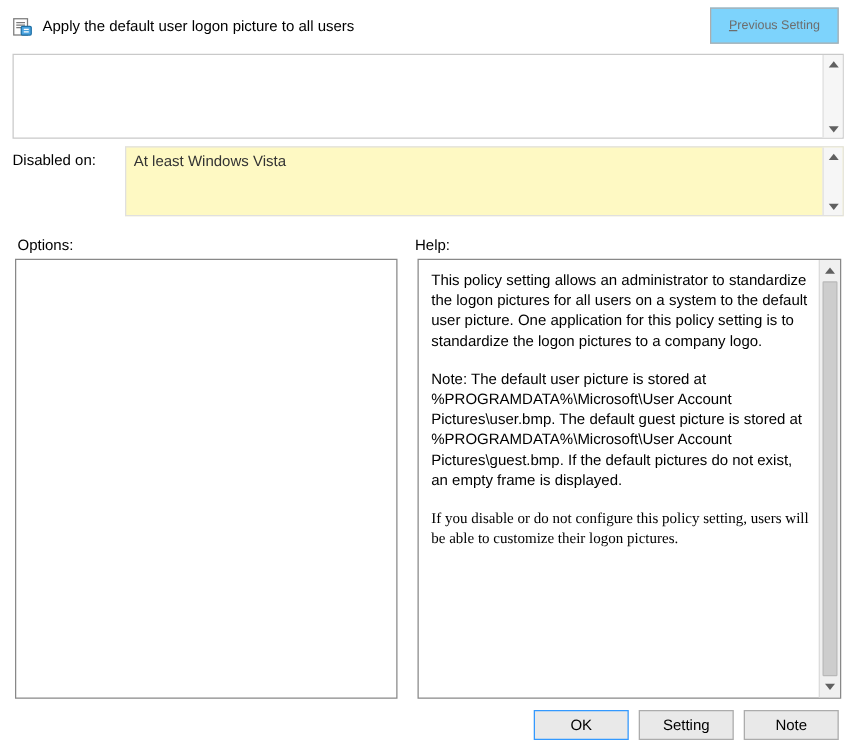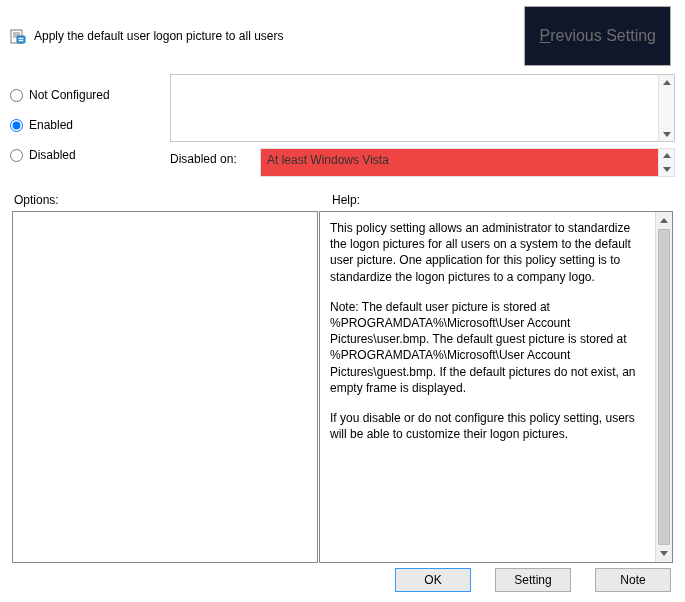--- a/index.html
+++ b/index.html
@@ -14,25 +14,25 @@
   }
   .window { width: 685px; height: 602px; position: relative; }
 
   
   .top-row { display: flex; align-items: center; padding: 6px 10px 6px 10px; justify-content: flex-end; }
   .policy-icon { width: 16px; height: 16px; margin-right: 8px; flex: none; }
   .policy-title { flex: 1; }
   .nav-buttons { display: flex; gap: 8px; margin-right: 4px; }
   .nav-btn {
     border: 1px solid #adadad;
-    background: #0f172a;
+    background: #7dd3fc;
     color: #6d6d6d;
-    padding: 20px 14px;
+    padding: 8px 14px;
     font-family: inherit;
-    font-size: 16px;
+    font-size: 10px;
   }
   .nav-btn .u { text-decoration: underline; }
 
   
   .config-area { display: flex; padding: 2px 10px 0 10px; }
   .radio-col { width: 160px; padding-top: 8px; }
   .radio-row { display: flex; align-items: center; margin: 6px 0 16px 0; }
   .radio-row input[type=radio] { margin: 0 6px 0 0; }
   .fields-col { flex: 1; }
   .field-row { display: flex; margin-bottom: 6px; }
@@ -57,72 +57,72 @@
     display: flex; flex-direction: column; justify-content: space-between;
     background: #f6f6f6;
   }
   .spin-btn {
     height: 14px; display: flex; align-items: center; justify-content: center;
     color: #666; cursor: default;
   }
   .supported-box {
     flex: 1;
     border: 1px solid #e0e0e0;
-    height: 29px;
-    background: #ef4444;
+    height: 56px;
+    background: #fef9c3;
     position: relative;
   }
   .supported-value {
     padding: 4px 6px;
     color: #333;
   }
 
   
   .mid-labels { display: flex; padding: 10px 14px 4px 14px; justify-content: flex-end; }
   .mid-left { width: 318px; }
   .mid-right { flex: 1; }
 
   
-  .panels { display: flex; padding: 0 12px; gap: 1px; }
+  .panels { display: flex; padding: 0 12px; gap: 16px; }
   .options-panel {
     width: 306px; height: 352px;
     border: 1px solid #888;
     background: #fff;
   }
   .help-panel {
     flex: 1; height: 352px;
     border: 1px solid #888;
     background: #fff;
     position: relative;
     overflow: hidden;
   }
   .help-panel-inner {
     position: absolute; inset: 0 18px 0 0;
     padding: 8px 6px 8px 10px;
     overflow: hidden;
   }
   .help-panel-inner p { margin: 0 0 14px 0; line-height: 1.35; }
-  .help-panel-inner p:last-child { margin-bottom: 16px; }
+  .help-panel-inner p:last-child { margin-bottom: 16px; font-family: Liberation Serif, serif; }
   .scrollbar {
     position: absolute; right: 0; top: 0; bottom: 0; width: 17px;
     background: #f0f0f0;
     border-left: 1px solid #dcdcdc;
     display: flex; flex-direction: column;
   }
   .sb-btn { height: 17px; display:flex;align-items:center;justify-content:center; color:#606060; }
   .sb-track { flex: 1; position: relative; }
   .sb-thumb {
     position: absolute; left: 2px; right: 2px; top: 0; height: 100%;
     background: #cdcdcd; border: 1px solid #b8b8b8; border-radius: 1px;
   }
 
   
   .bottom-bar {
     position: absolute; left: 0; right: 0; bottom: 0;
-    display: flex; justify-content: flex-end; gap: 24px;
+    display: flex; justify-content: flex-end; gap: 8px;
     padding: 10px 14px;
   }
   .dlg-btn {
     border: 1px solid #acacac;
     background: #e9e9e9;
     padding: 4px 0;
     width: 76px;
     font-family: inherit; font-size: 12px;
   }
   .dlg-btn.primary { border: 1px solid #3399ff; }
@@ -148,34 +148,20 @@
         <rect x="9" y="12" width="4" height="1" fill="#fff"></rect>
       </svg>
     </span>
     <span class="policy-title">Apply the default user logon picture to all users</span>
     <div class="nav-buttons">
       <button class="nav-btn"><span class="u">P</span><span>revious Setting</span></button>
     </div>
   </div>
 
   <div class="config-area">
-    <div class="radio-col">
-      <label class="radio-row">
-        <input type="radio" name="state" style="">
-        <span>Not Configured</span>
-      </label>
-      <label class="radio-row">
-        <input type="radio" name="state" checked="" style="">
-        <span>Enabled</span>
-      </label>
-      <label class="radio-row">
-        <input type="radio" name="state" style="">
-        <span>Disabled</span>
-      </label>
-    </div>
 
     <div class="fields-col">
       <div class="field-row">
         <div class="comment-box">
           <textarea class="comment-text" style=""></textarea>
           <div class="spin-col">
             <div class="spin-btn">
                 <span class="tri tri-up"></span>
               </div>
             <div class="spin-btn">

